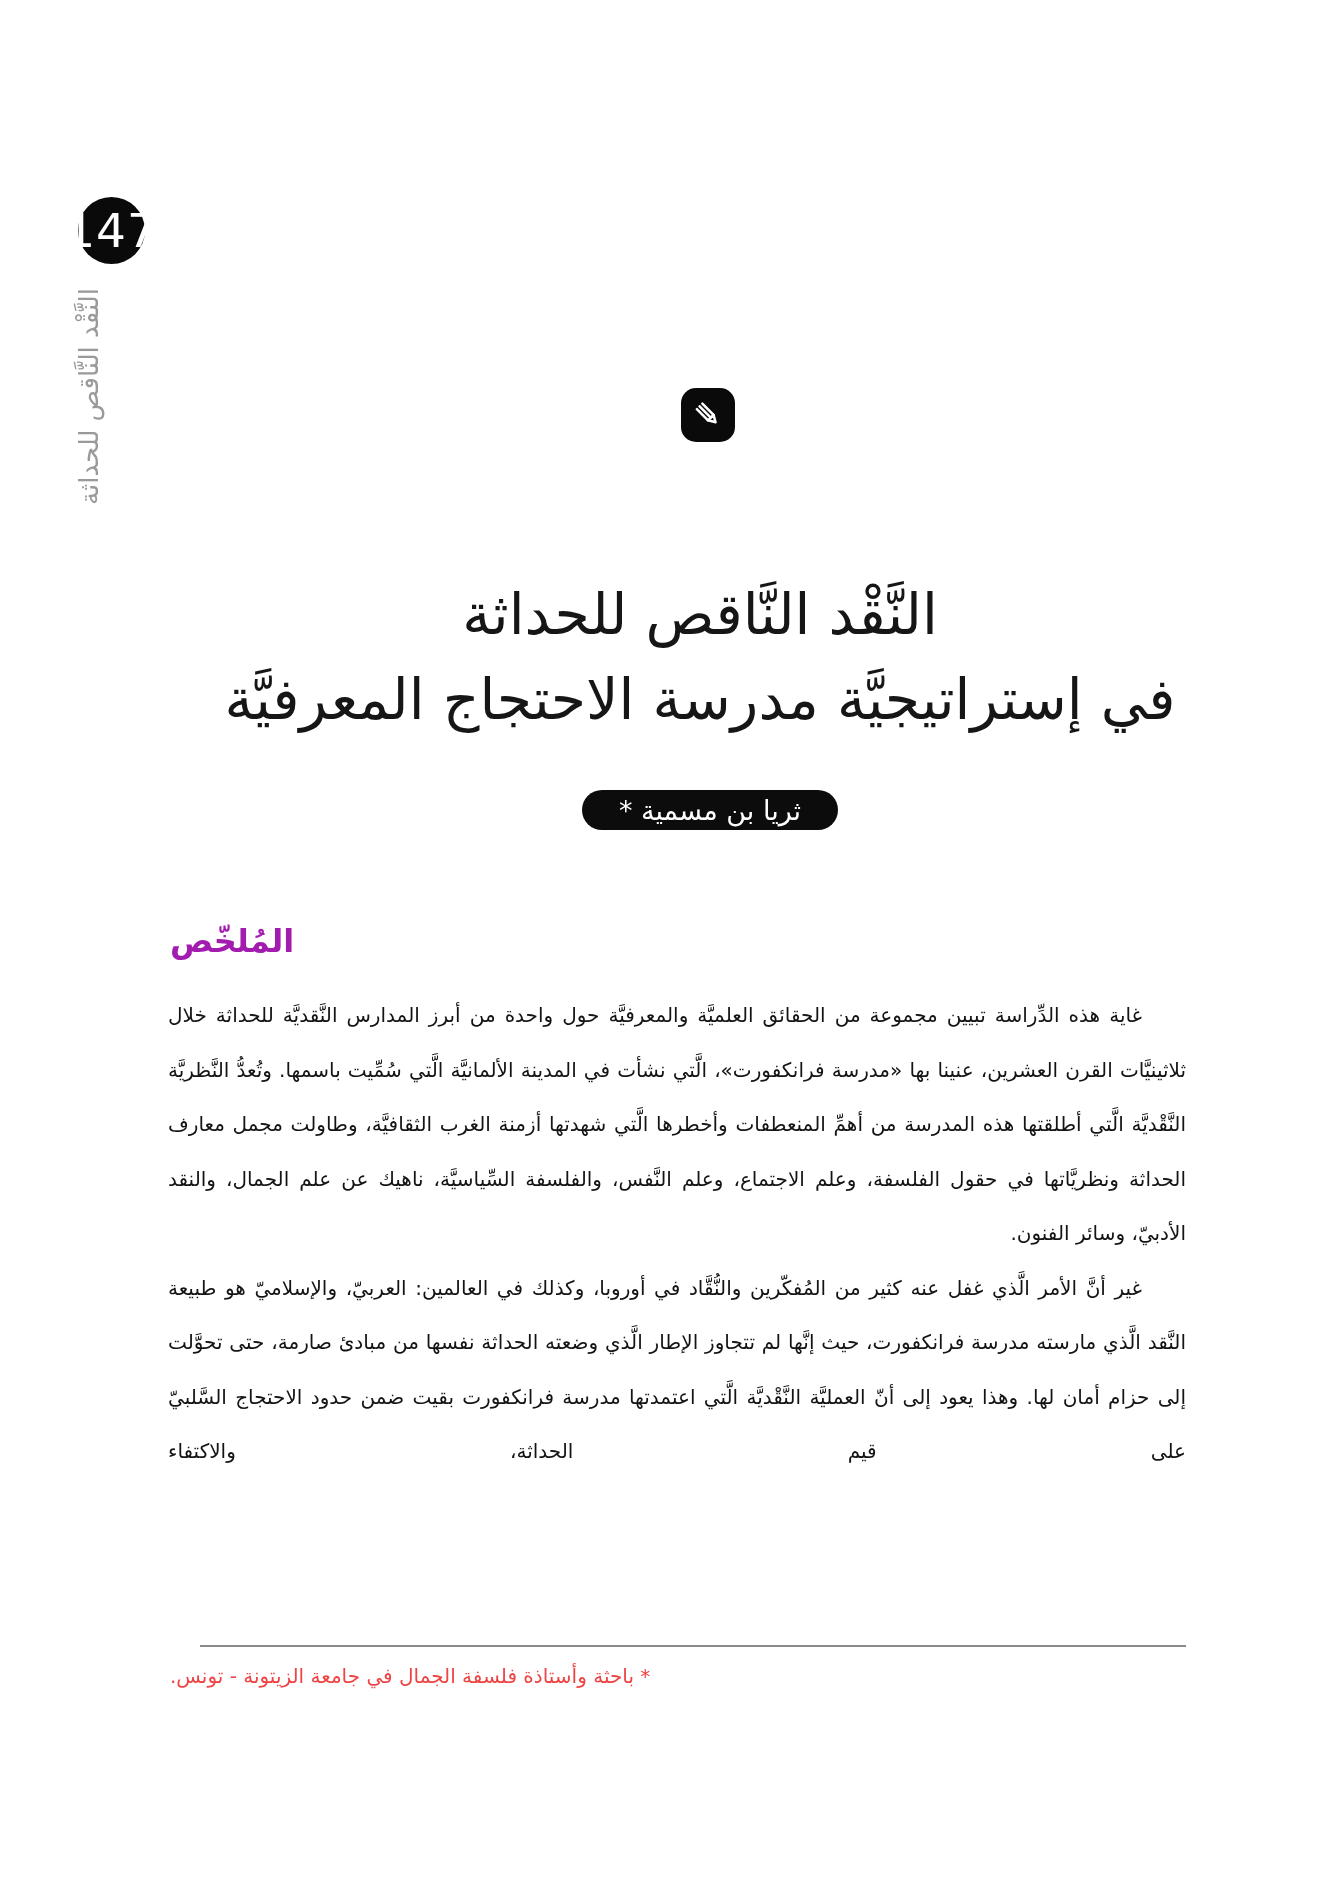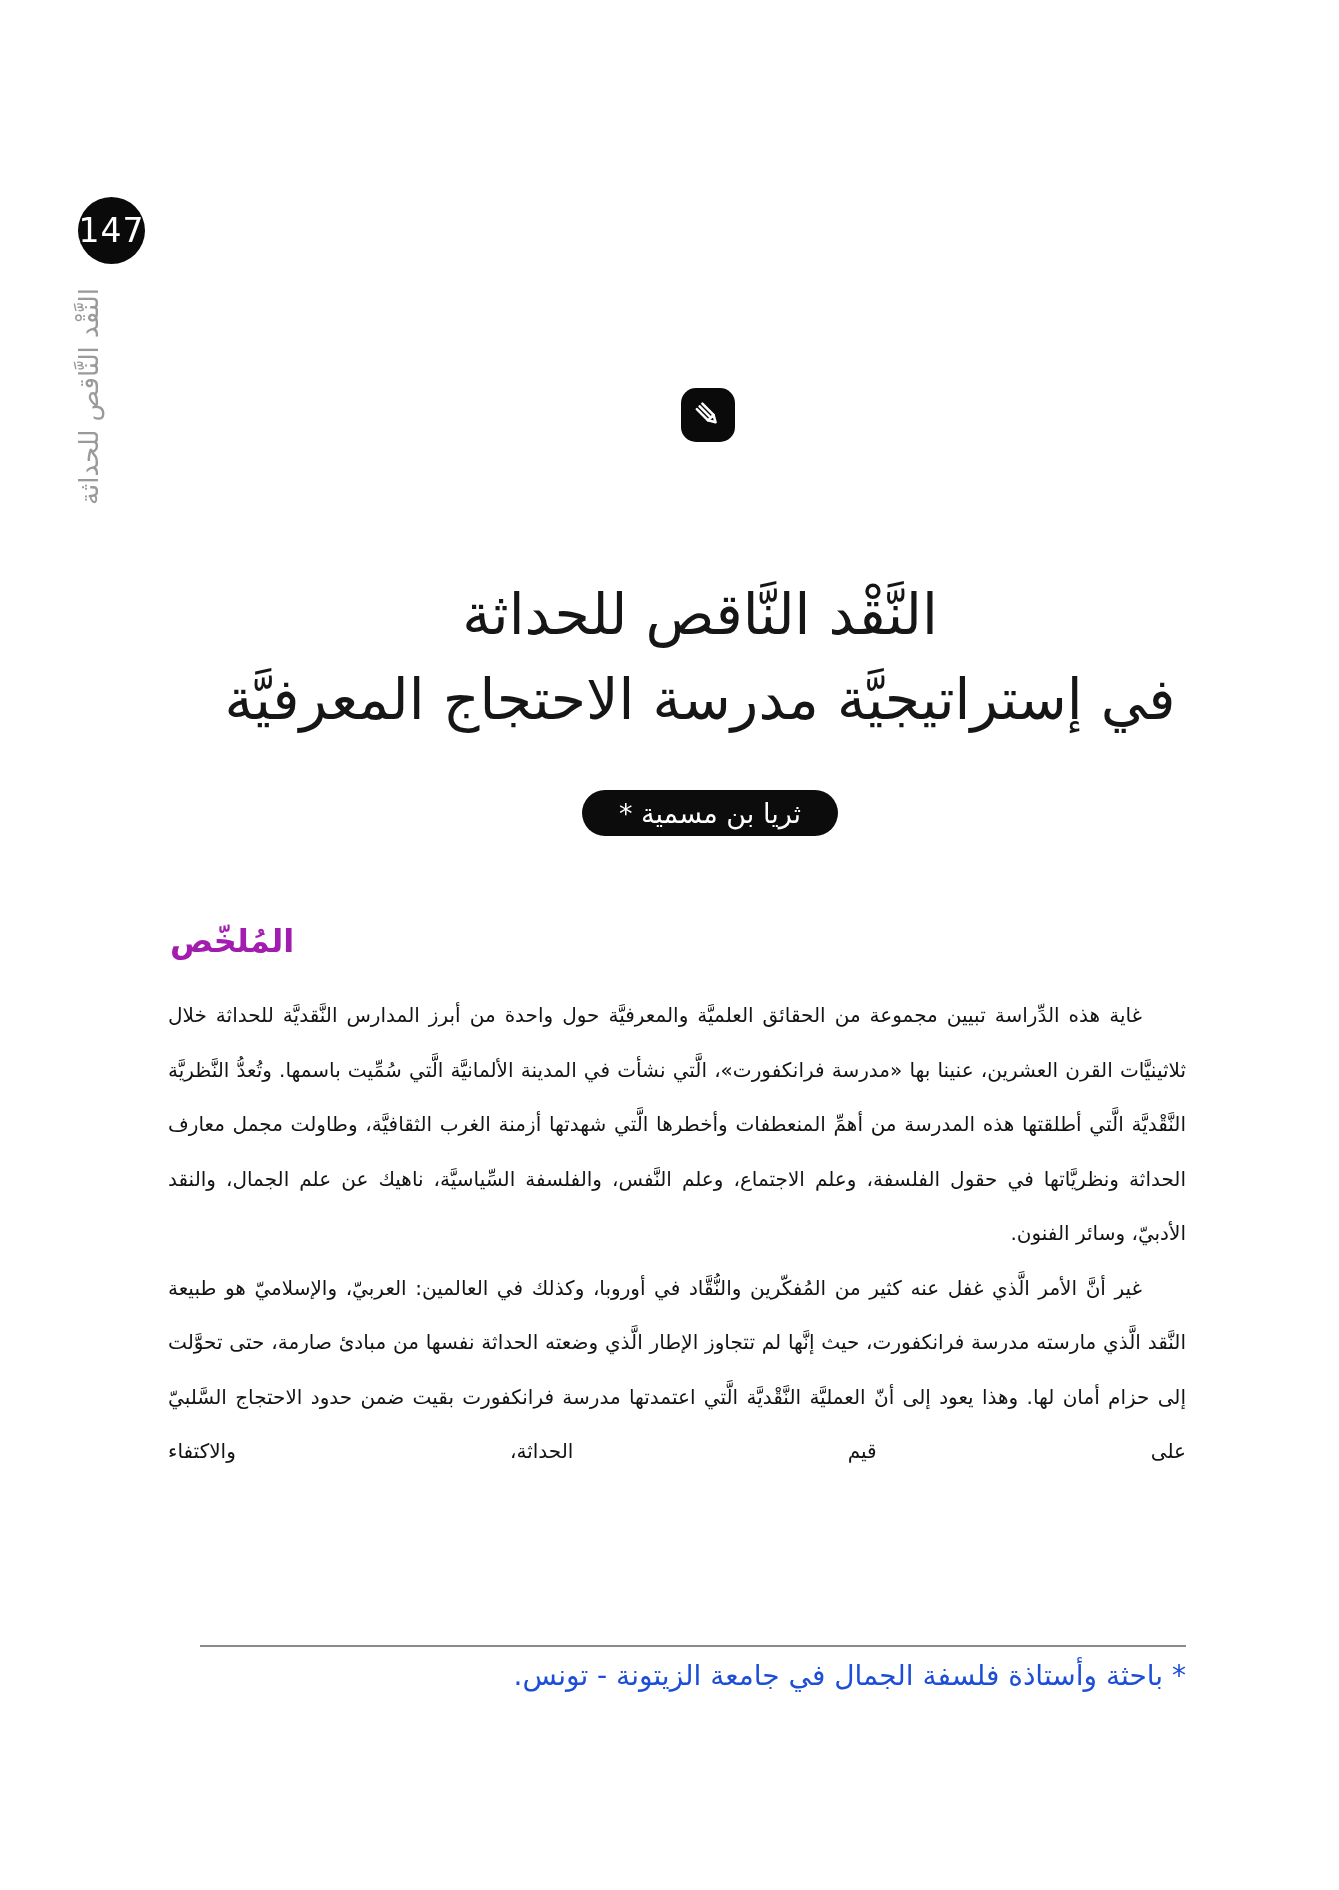--- a/index.html
+++ b/index.html
@@ -13,21 +13,21 @@
   }
   .page {
     position: absolute; inset: 0;
     background: #ffffff;
   }
   
   .page-badge {
     position: absolute; left: 78px; top: 197px;
     width: 67px; height: 67px;
     background: #0a0a0a; border-radius: 50%;
-    color: #ffffff; font-size: 33px;
+    color: #ffffff; font-size: 47px;
     display: flex; align-items: center; justify-content: center;
     letter-spacing: 1px;
   }
   
   .side-title {
     position: absolute; left: 72px; top: 505px;
     transform-origin: 0 0;
     transform: rotate(-90deg);
     direction: rtl; white-space: nowrap;
     color: #9a9a9a; font-size: 26px; line-height: 34px;
@@ -42,21 +42,21 @@
   
   .article-title {
     position: absolute; left: 120px; top: 572px; width: 1160px;
     direction: rtl; text-align: center;
     font-size: 57px; line-height: 85px; color: #161616;
     font-weight: normal;
   }
   
   .author-pill {
     position: absolute; left: 582px; top: 790px;
-    width: 256px; height: 46px;
+    width: 256px; height: 40px;
     background: #0c0c0c; border-radius: 23px;
     color: #ffffff; font-size: 27px;
     direction: rtl;
     display: flex; align-items: center; justify-content: center;
   }
   
   .abstract-heading {
     position: absolute; left: 170px; top: 922px; width: 1015px;
     direction: rtl; text-align: left;
     font-size: 32px; font-weight: bold; color: #a21caf;
@@ -68,22 +68,22 @@
   }
   .abstract-body p { text-indent: 44px; }
   .abstract-body p.justify-last { text-align-last: justify; }
   
   .footnote-rule {
     position: absolute; left: 200px; top: 1645px;
     width: 986px; height: 2px; background: #8a8a8a;
   }
   .footnote-text {
     position: absolute; left: 170px; top: 1657px; width: 1016px;
-    direction: rtl; text-align: right;
-    font-size: 28px; line-height: 38px; color: #1d4ed8;
+    direction: rtl; text-align: left;
+    font-size: 20px; line-height: 38px; color: #ef4444;
   }
 </style>
 </head>
 <body>
 
 <div class="page">
 
   <div class="page-badge">
     <span>147</span>
   </div>

